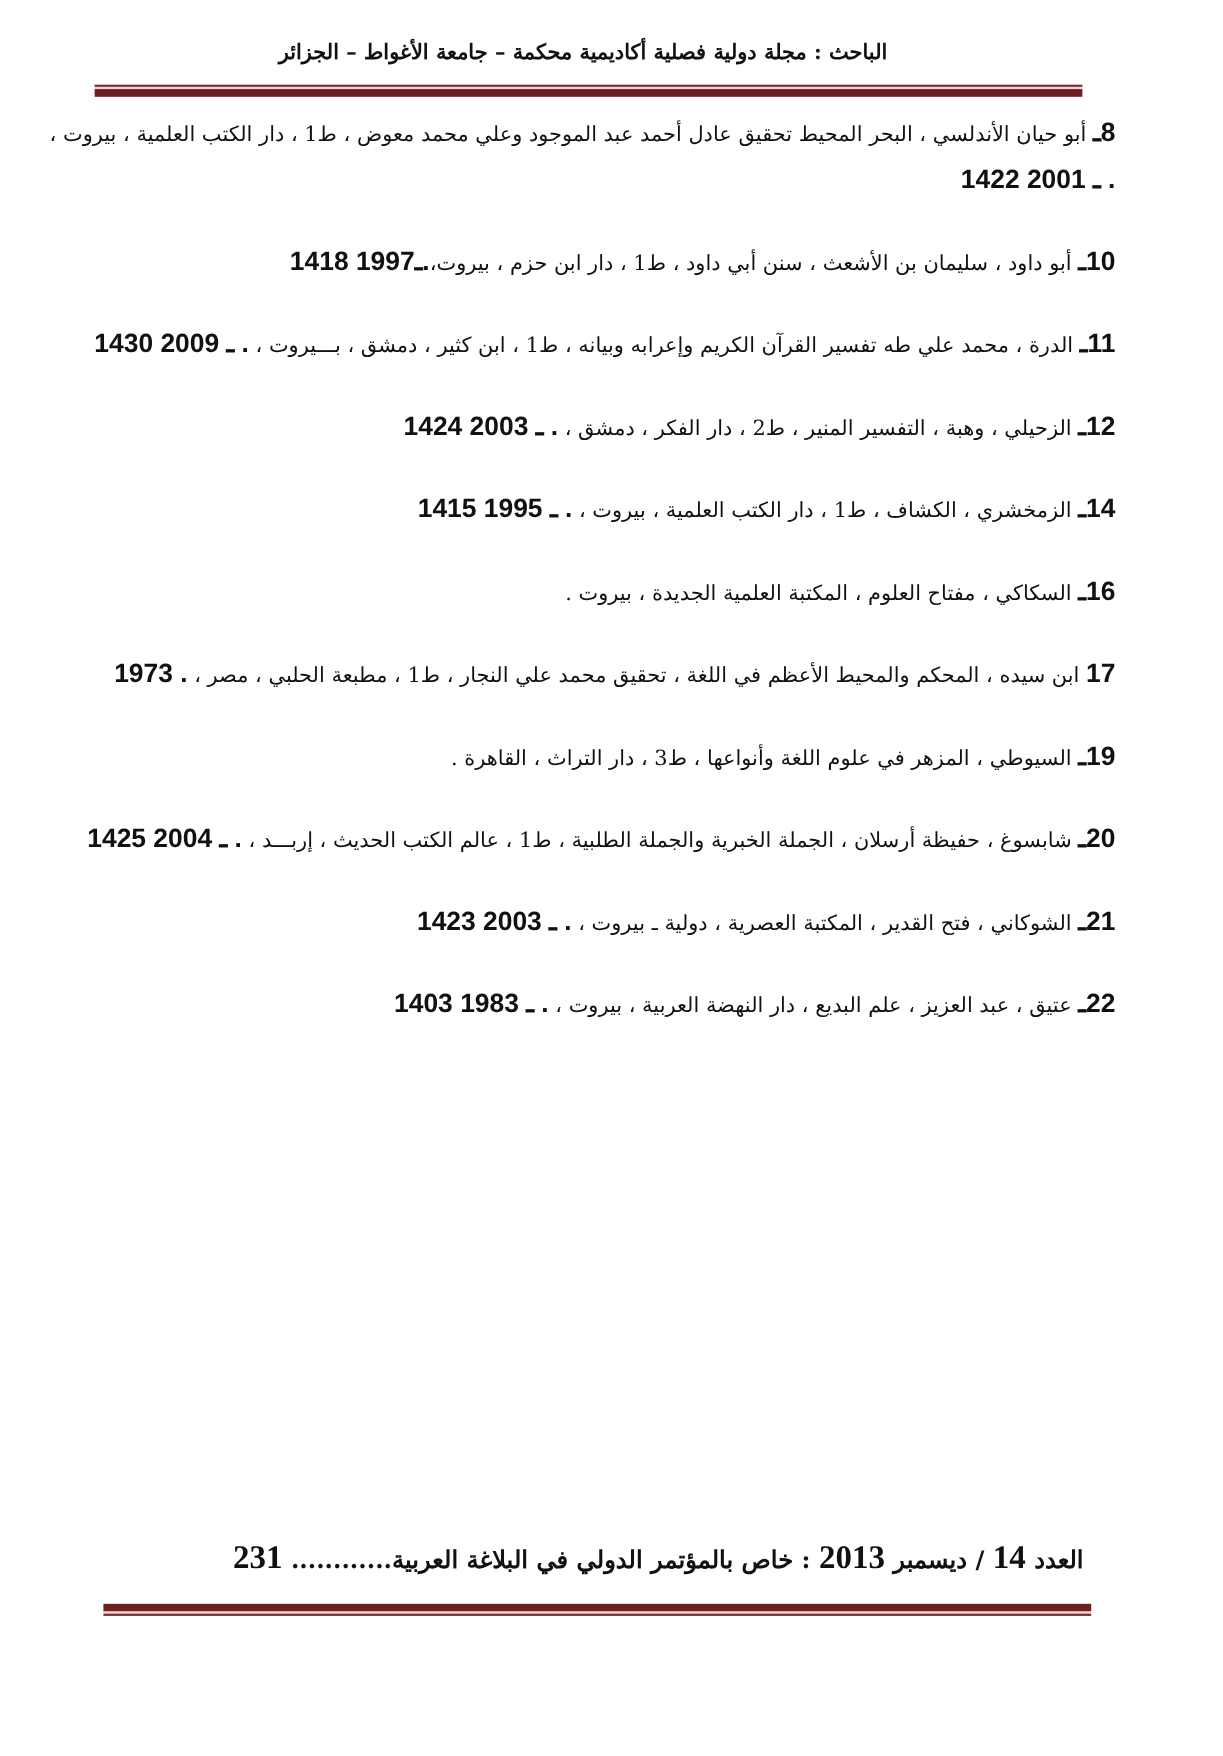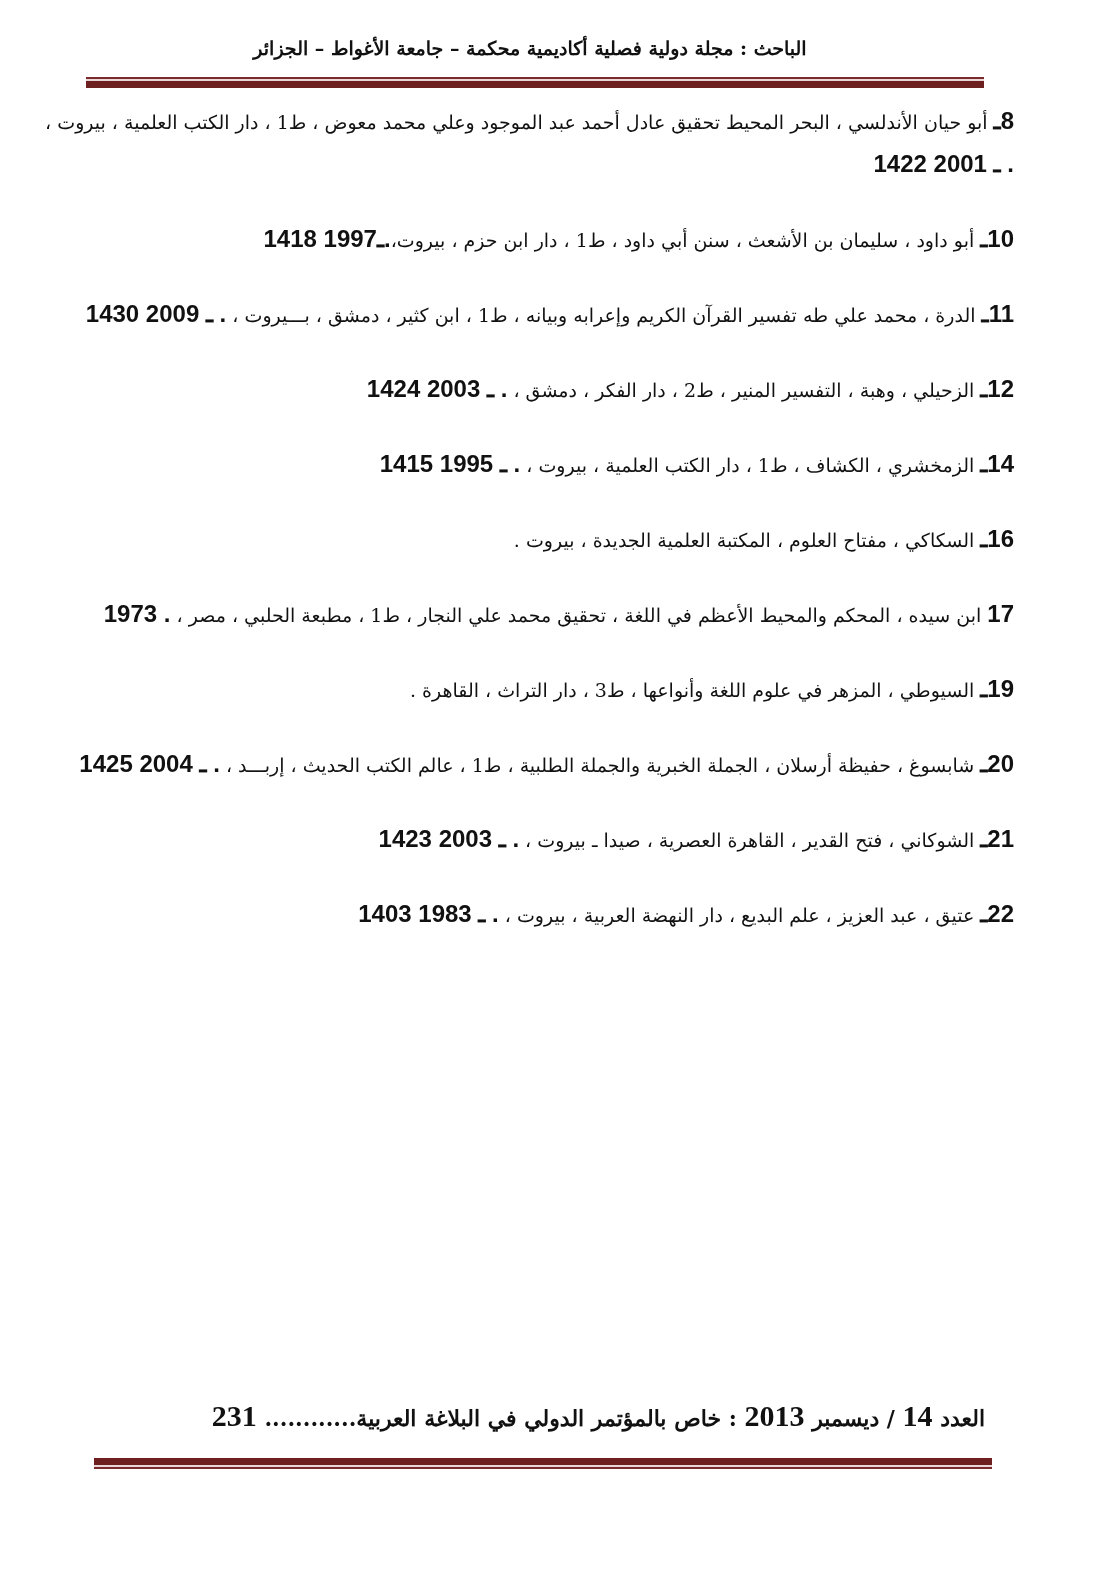--- a/index.html
+++ b/index.html
@@ -69,21 +69,21 @@
   <p class="ref" style="margin-top:32px;">
     <span class="num">17</span><span class="txt"> ابن سيده ، المحكم والمحيط الأعظم في اللغة ، تحقيق محمد علي النجار ، ط1 ، مطبعة الحلبي ، مصر ، </span><span class="yr">1973 .</span>
   </p>
   <p class="ref" style="margin-top:32px;">
     <span class="num">19ـ</span><span class="txt"> السيوطي ، المزهر في علوم اللغة وأنواعها ، ط3 ، دار التراث ، القاهرة .</span><span class="yr"></span>
   </p>
   <p class="ref" style="margin-top:32px;">
     <span class="num">20ـ</span><span class="txt"> شابسوغ ، حفيظة أرسلان ، الجملة الخبرية والجملة الطلبية ، ط1 ، عالم الكتب الحديث ، إربـــد ، </span><span class="yr">1425 ـ 2004 .</span>
   </p>
   <p class="ref" style="margin-top:32px;">
-    <span class="num">21ـ</span><span class="txt"> الشوكاني ، فتح القدير ، القاهرة العصرية ، صيدا ـ بيروت ، </span><span class="yr">1423 ـ 2003 .</span>
+    <span class="num">21ـ</span><span class="txt"> الشوكاني ، فتح القدير ، المكتبة العصرية ، دولية ـ بيروت ، </span><span class="yr">1423 ـ 2003 .</span>
   </p>
   <p class="ref" style="margin-top:32px;">
     <span class="num">22ـ</span><span class="txt"> عتيق ، عبد العزيز ، علم البديع ، دار النهضة العربية ، بيروت ، </span><span class="yr">1403 ـ 1983 .</span>
   </p>
 </div>
 
 <div class="rule footer-rule">
   <div class="thick"></div>
     <div class="gap"></div>
     <div class="thin"></div>

